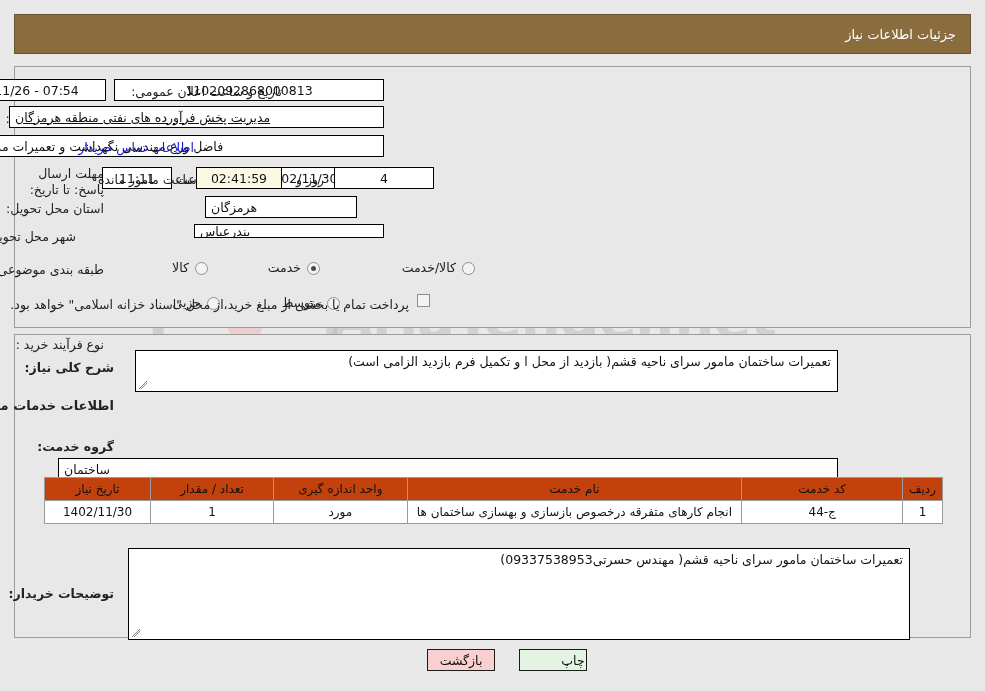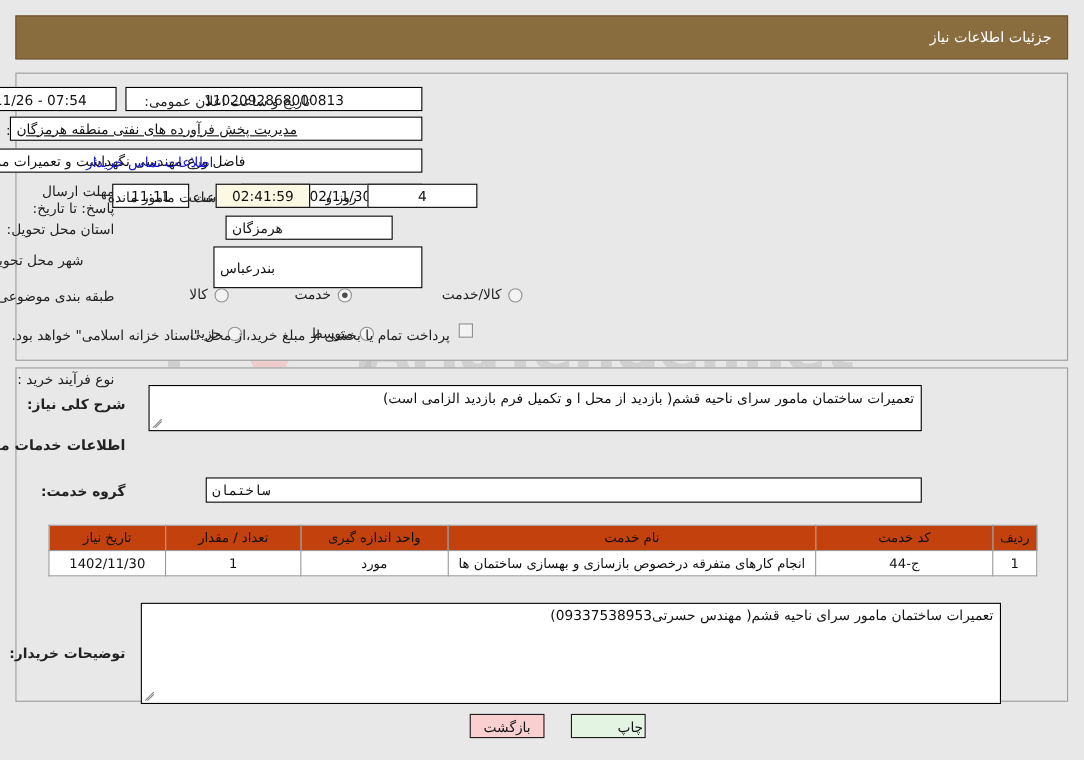--- a/index.html
+++ b/index.html
@@ -229,21 +229,21 @@
   <div class="box center ltr" style="right:813px; top:167px; width:70px; height:22px;">11:11</div>
   <div class="box center ltr" style="left:334px; top:167px; width:100px; height:22px;">4</div>
   <div class="lbl" style="left:296px; top:172px;">روز و</div>
   <div class="box cream center ltr" style="left:196px; top:167px; width:86px; height:22px;">02:41:59</div>
   <div class="lbl" style="left:98px; top:172px;">ساعت مامور مانده</div>
 
   <div class="lbl" style="right:881px; top:201px;">استان محل تحویل:</div>
   <div class="box rightal" style="right:628px; top:196px; width:152px; height:22px;">هرمزگان</div>
 
   <div class="lbl" style="right:909px; top:229px;">شهر محل تحویل:</div>
-  <div class="box rightal" style="right:601px; top:224px; width:190px; height:38px;">بندرعباس</div>
+  <div class="box rightal" style="right:601px; top:224px; width:190px; height:14px;">بندرعباس</div>
 
   <div class="lbl" style="right:881px; top:262px;">طبقه بندی موضوعی:</div>
   <div class="radio-group" style="right:777px; top:260px;">
     <span class="radio"></span>
     <span class="radio-label">کالا</span>
   </div>
   <div class="radio-group" style="right:665px; top:260px;">
     <span class="radio on"></span>
     <span class="radio-label">خدمت</span>
   </div>
@@ -270,21 +270,21 @@
   <div class="tbox" style="right:147px; top:350px; width:703px; height:42px; text-align:right;">
     <span>تعمیرات ساختمان مامور سرای ناحیه قشم( بازدید از محل ا و تکمیل فرم بازدید الزامی است)</span>
     <svg class="grip" viewBox="0 0 10 10">
       <path d="M1 9 L9 1 M3 9 L9 3" stroke="#5a5a5a" stroke-width="1" fill="none"></path>
     </svg>
   </div>
 
   <div class="lbl bold" style="right:871px; top:398px; font-size:13px;">اطلاعات خدمات مورد نیاز</div>
 
   <div class="lbl bold" style="right:871px; top:439px;">گروه خدمت:</div>
-  <div class="box rightal" style="right:147px; top:434px; width:651px; height:23px;font-family:Liberation Mono, monospace;">ساختمان</div>
+  <div class="box rightal" style="right:147px; top:458px; width:780px; height:23px;">ساختمان</div>
 
   <table class="grid" style="right:42px; top:477px; width:899px;">
     <thead>
       <tr>
         <th style="width:32px;">ردیف</th>
         <th style="width:165px;">کد خدمت</th>
         <th style="width:335px;">نام خدمت</th>
         <th style="width:135px;">واحد اندازه گیری</th>
         <th style="width:125px;">تعداد / مقدار</th>
         <th style="width:107px;">تاریخ نیاز</th>

